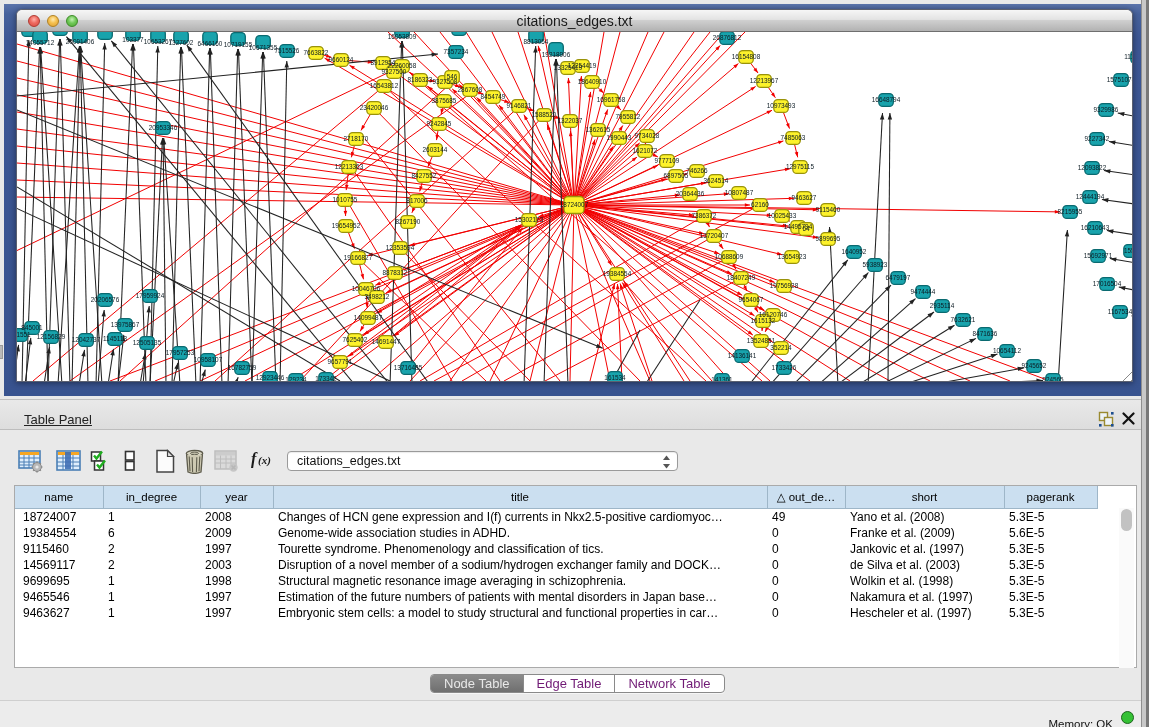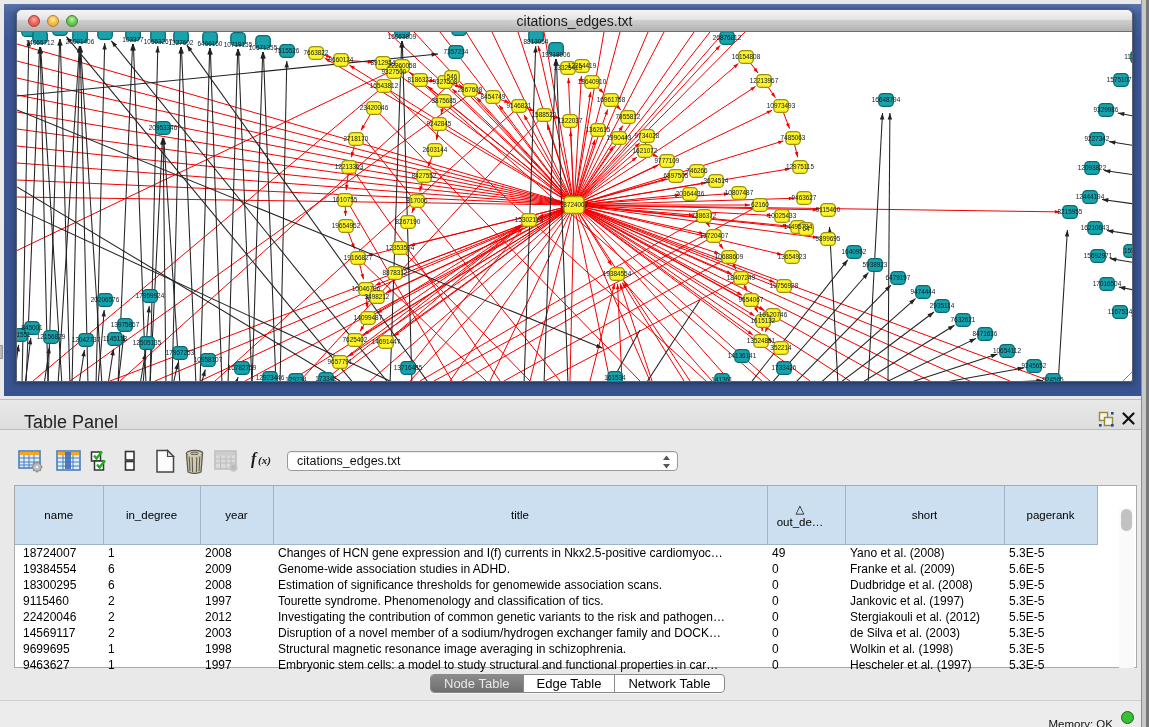--- a/index.html
+++ b/index.html
@@ -24,49 +24,49 @@
 #canvas { position:absolute; left:0px; top:22px; width:1115px; height:349px; background:#fff; overflow:hidden; }
 
 
 #rightstrip { position:absolute; right:0; top:0; width:8px; height:727px; background:#c8c8c8;
   border-left:1px solid #8f8f8f; }
 #rightstrip .dark { position:absolute; right:0; top:0; width:3px; height:727px; background:#787878; }
 
 
 #tp-header { position:absolute; left:0; top:399px; width:1141px; height:31px;
   background:linear-gradient(180deg,#e9e9e9,#dddddd); border-top:1px solid #c0c0c0; border-bottom:1px solid #bdbdbd; }
-#tp-header .t { position:absolute; left:24px; top:12px; font-size:18px; color:#222; }
+#tp-header .t { position:absolute; left:24px; top:12px; font-size:13px; color:#222;text-decoration:underline; }
 #tp-body { position:absolute; left:0; top:430px; width:1141px; height:268px; background:#e9e9e9; }
 
 
 #toolbar { position:absolute; left:14px; top:16px; width:1113px; height:36px; }
 .icon { position:absolute; top:3px; }
 #combo { position:absolute; left:273px; top:5px; width:391px; height:20px; background:#fff;
   border:1px solid #9a9a9a; border-radius:4px; font-size:12.5px; color:#111; line-height:18px;
   padding-left:9px; box-shadow:inset 0 1px 1px rgba(0,0,0,0.08);}
 
 
 #tbl { position:absolute; left:14px; top:55px; width:1123px; height:183px; background:#fff;
   border:1px solid #aaa; }
 table { border-collapse:collapse; table-layout:fixed; width:1082px; font-size:12px; }
 th { background:#cbdff0; border-right:1px solid #9eb6c8; border-bottom:1px solid #9eb6c8;
-  font-weight:normal; font-size:11.5px; height:21px; padding:16px; }
+  font-weight:normal; font-size:11.5px; height:21px; padding:4px; }
 th.first { border-left:none; }
 td { height:16px; padding:0 0 0 5px; }
 td:first-child { padding-left:8px; white-space:nowrap; overflow:hidden; color:#000; }
 col.c1{width:88px;} col.c2{width:97px;} col.c3{width:73px;} col.c4{width:494px;}
 col.c5{width:78px;} col.c6{width:159px;} col.c7{width:93px;}
 #vsb { position:absolute; right:2px; top:22px; width:15px; height:160px; background:#fafafa; }
 #vsb .thumb { position:absolute; left:2px; top:1px; width:11px; height:22px; background:#c2c2c2; border-radius:6px; }
 
 
 #tabs { position:absolute; left:430px; top:244px; height:19px; display:flex;
   border:1px solid #8a8a8a; border-radius:4px; overflow:hidden; background:#fff;
   box-shadow:0 1px 0 rgba(255,255,255,0.6);}
-#tabs .seg { font-size:13px; padding:1px 13px 0 13px; color:#000000; border-right:1px solid #8a8a8a; }
+#tabs .seg { font-size:13px; padding:1px 13px 0 13px; color:#701a75; border-right:1px solid #8a8a8a; }
 #tabs .seg.sel { background:linear-gradient(180deg,#8b8b8b,#6f6f6f); color:#e8e8e8; }
 #tabs .seg:last-child { border-right:none;text-align:center; }
 
 
 #status { position:absolute; left:0; top:700px; width:1141px; height:27px; background:#ececec;
   border-top:1px solid #cfcfcf; }
 #status .mem { position:absolute; right:28px; top:9px; font-size:11.5px; color:#111;margin-top:8px; }
 #status .dot { position:absolute; right:7px; top:10px; width:13px; height:13px; border-radius:50%;
   background:#35c135; border:1.5px solid #1c641c; }
 </style>
@@ -906,62 +906,53 @@
 <tr>
             <td>19384554</td>
             <td>6</td>
             <td>2009</td>
             <td>Genome-wide association studies in ADHD.</td>
             <td>0</td>
             <td>Franke et al. (2009)</td>
             <td>5.6E-5</td>
           </tr>
 <tr>
-            <td>18300295</td>
-            <td>6</td>
-            <td>2008</td>
-            <td>Estimation of significance thresholds for genomewide association scans.</td>
-            <td>0</td>
-            <td>Dudbridge et al. (2008)</td>
-            <td>5.9E-5</td>
-          </tr>
-<tr>
             <td>9115460</td>
             <td>2</td>
             <td>1997</td>
             <td>Tourette syndrome. Phenomenology and classification of tics.</td>
             <td>0</td>
             <td>Jankovic et al. (1997)</td>
             <td>5.3E-5</td>
-          </tr>
-<tr>
-            <td>22420046</td>
-            <td>2</td>
-            <td>2012</td>
-            <td>Investigating the contribution of common genetic variants to the risk and pathogen…</td>
-            <td>0</td>
-            <td>Stergiakouli et al. (2012)</td>
-            <td>5.5E-5</td>
           </tr>
 <tr>
             <td>14569117</td>
             <td>2</td>
             <td>2003</td>
             <td>Disruption of a novel member of a sodium/hydrogen exchanger family and DOCK…</td>
             <td>0</td>
             <td>de Silva et al. (2003)</td>
             <td>5.3E-5</td>
           </tr>
 <tr>
             <td>9699695</td>
             <td>1</td>
             <td>1998</td>
             <td>Structural magnetic resonance image averaging in schizophrenia.</td>
             <td>0</td>
             <td>Wolkin et al. (1998)</td>
+            <td>5.3E-5</td>
+          </tr>
+<tr>
+            <td>9465546</td>
+            <td>1</td>
+            <td>1997</td>
+            <td>Estimation of the future numbers of patients with mental disorders in Japan base…</td>
+            <td>0</td>
+            <td>Nakamura et al. (1997)</td>
             <td>5.3E-5</td>
           </tr>
 <tr>
             <td>9463627</td>
             <td>1</td>
             <td>1997</td>
             <td>Embryonic stem cells: a model to study structural and functional properties in car…</td>
             <td>0</td>
             <td>Hescheler et al. (1997)</td>
             <td>5.3E-5</td>

